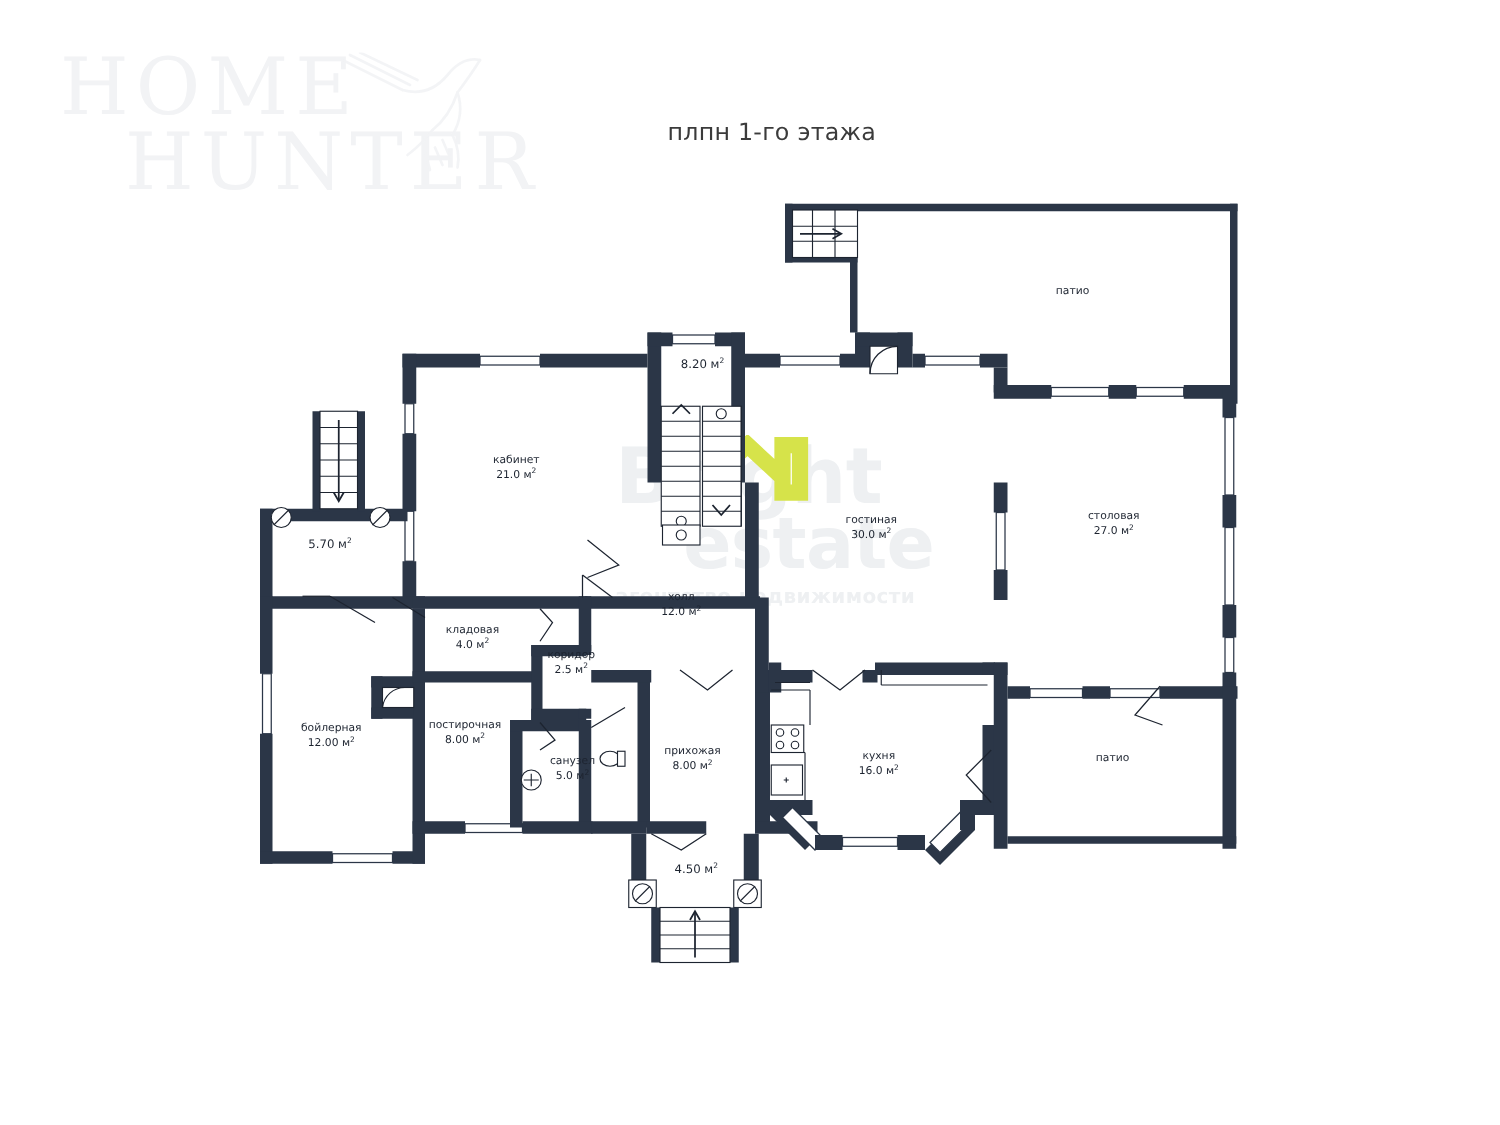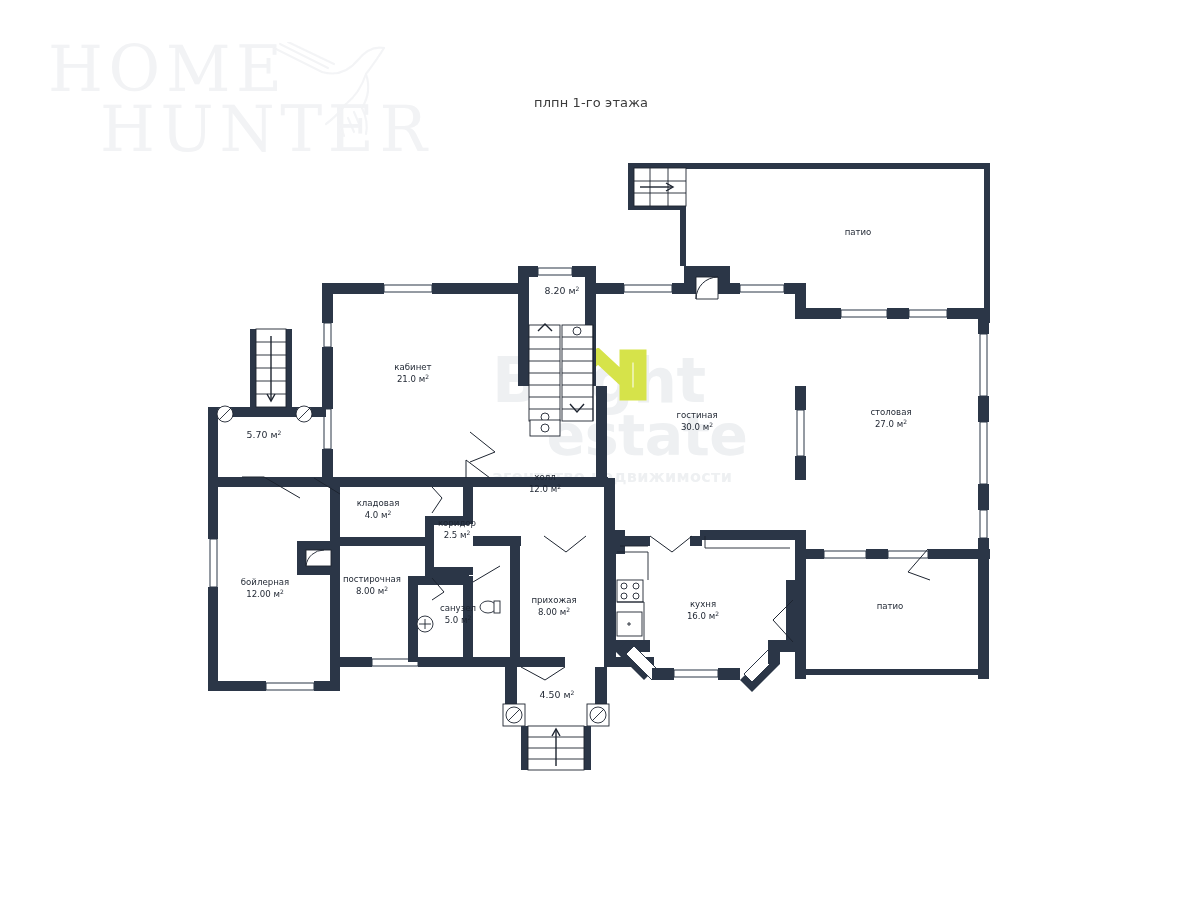--- a/index.html
+++ b/index.html
@@ -19,21 +19,21 @@
              pointer-events:none;}
   #wm-bright .be-word{font-family:"DejaVu Sans","Liberation Sans",sans-serif;
              font-weight:700;color:#eef0f2;line-height:.92;white-space:nowrap;}
   #wm-bright .be-1{font-size:62px;letter-spacing:-.01em;}
   #wm-bright .be-2{font-size:57px;letter-spacing:-.01em;text-align:center;}
   #wm-bright .be-3{font-size:16px;font-weight:700;color:#eef0f2;letter-spacing:.02em;
              margin-top:6px;}
   #wm-roof{position:absolute;left:76px;top:-4px;width:92px;height:70px;}
 
   
-  #title{position:absolute;left:534px;top:95px;font-size:13px;color:#3b3b3b;
+  #title{position:absolute;left:534px;top:95px;font-size:19px;color:#3b3b3b;
          letter-spacing:.01em;white-space:nowrap;}
 
   
   #plan{position:absolute;left:0;top:0;width:1200px;height:900px;}
   .rmlbl{font-family:"DejaVu Sans","Liberation Sans",sans-serif;
          font-size:8.6px;fill:#1d2430;text-anchor:middle;}
   .rmar{font-family:"DejaVu Sans","Liberation Sans",sans-serif;
         font-size:8.6px;fill:#1d2430;text-anchor:middle;}
   .rmar-big{font-size:9.4px;}
   .sup{font-size:6px;}

